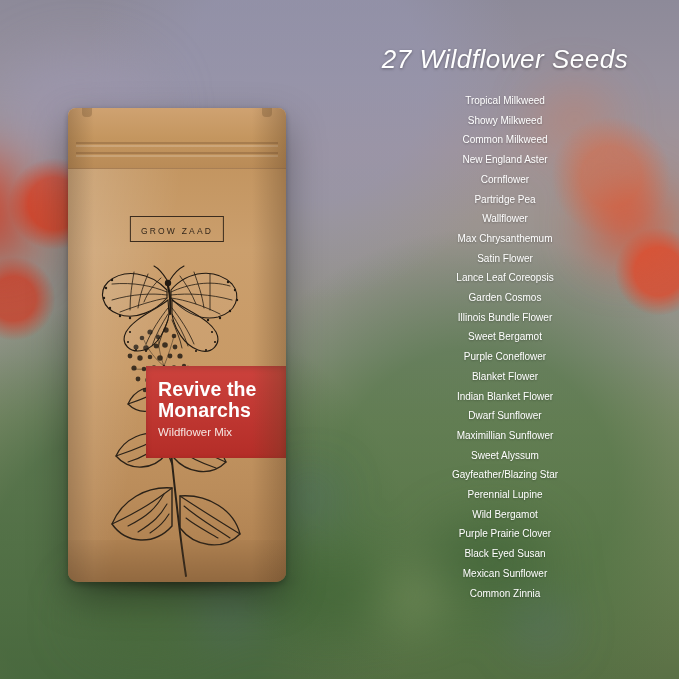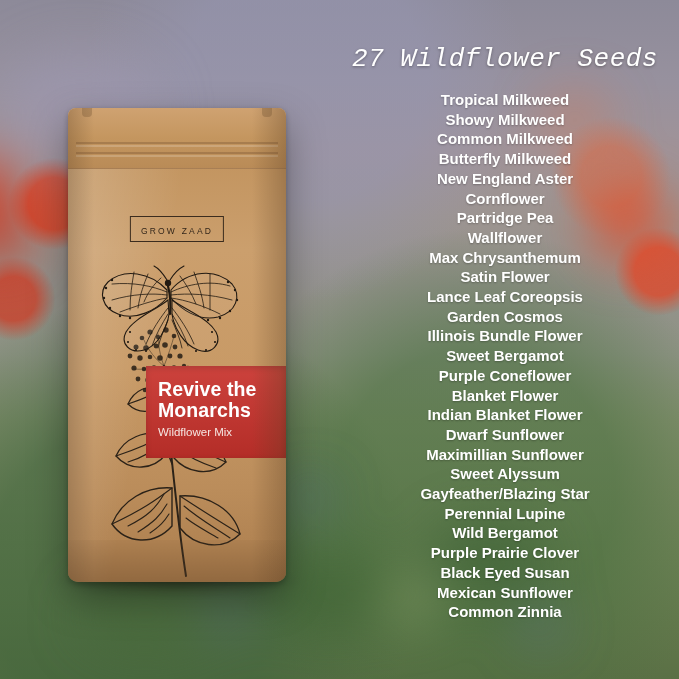--- a/index.html
+++ b/index.html
@@ -57,38 +57,38 @@
   
   .seed-panel {
     position: absolute;
     left: 340px;
     top: 30px;
     width: 330px;
     text-align: center;
     color: #ffffff;
   }
   .seed-title {
-    font-family: Liberation Mono, monospace;
+    font-family: Liberation Sans, sans-serif;
     font-size: 26px;
     font-style: italic;
     font-weight: 400;
     letter-spacing: 0.5px;
     color: #ffffff;
     margin: 14px 0 16px 0;
     text-shadow: 0 1px 3px rgba(0,0,0,0.35);
   }
   .seed-list {
     list-style: none;
     margin: 0;
     padding: 0;
   }
   .seed-list li {
     font-family: "Liberation Sans", sans-serif;
-    font-size: 15px;
-    font-weight: bold;
+    font-size: 10px;
+    font-weight: normal;
     line-height: 19.7px;
     color: #ffffff;
     text-shadow: 0 1px 2px rgba(0,0,0,0.28);
     white-space: nowrap;
   }
 
   
   .pouch {
     position: absolute;
     left: 68px;
@@ -240,21 +240,20 @@
     <div class="blob" style="left:40px;   top:90px;  width:160px; height:120px; background:rgba(160,156,186,0.45);"></div>
     <div class="blob" style="left:420px;  top:620px; width:60px;  height:40px;  background:rgba(198,206,150,0.35);"></div>
   </div>
 
   <div class="seed-panel">
     <div class="seed-title">27 Wildflower Seeds</div>
     <ul class="seed-list">
       <li>Tropical Milkweed</li>
       <li>Showy Milkweed</li>
       <li>Common Milkweed</li>
-      <li>Butterfly Milkweed</li>
       <li>New England Aster</li>
       <li>Cornflower</li>
       <li>Partridge Pea</li>
       <li>Wallflower</li>
       <li>Max Chrysanthemum</li>
       <li>Satin Flower</li>
       <li>Lance Leaf Coreopsis</li>
       <li>Garden Cosmos</li>
       <li>Illinois Bundle Flower</li>
       <li>Sweet Bergamot</li>

